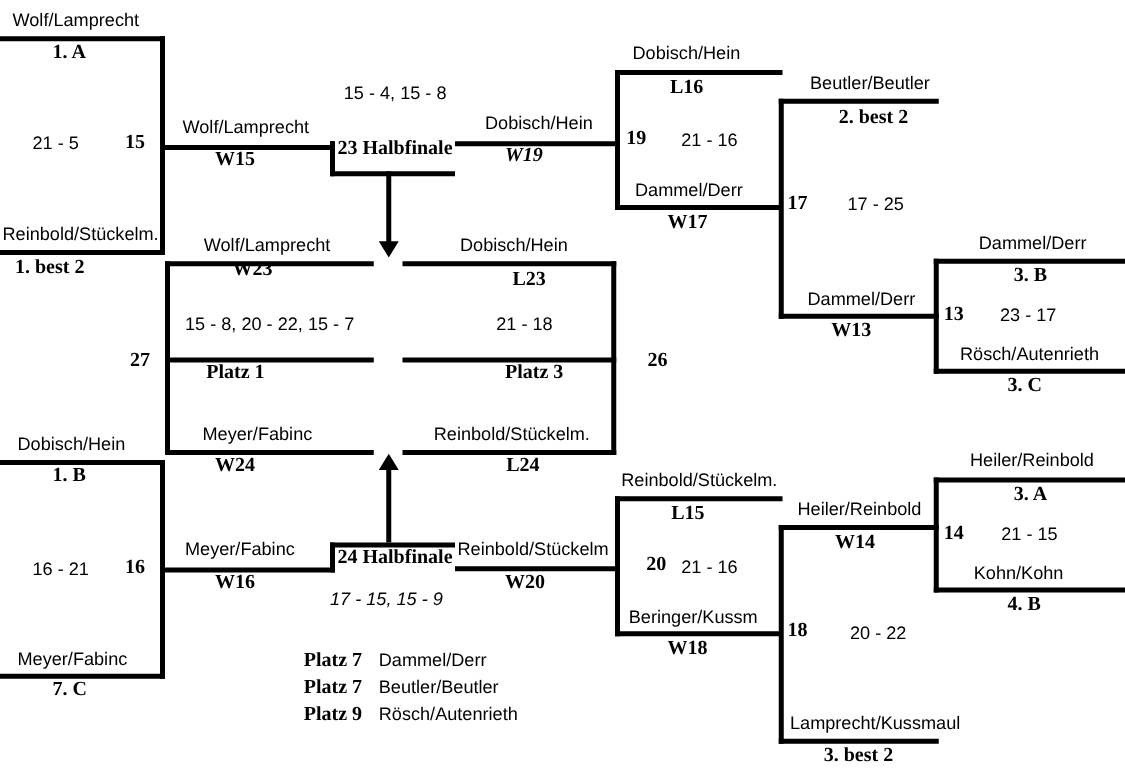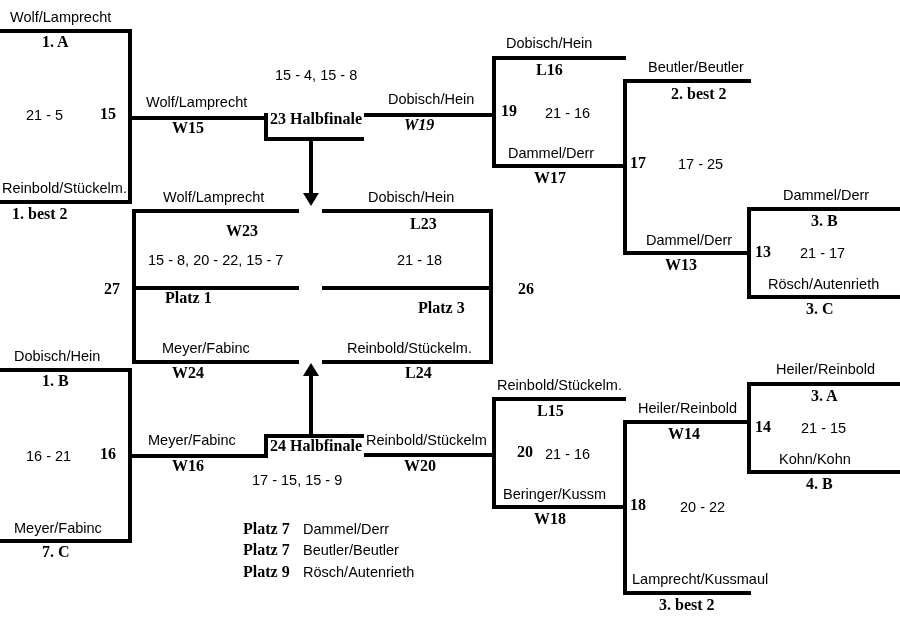--- a/index.html
+++ b/index.html
@@ -96,47 +96,47 @@
   <div class="tx" style="left:646px;top:233px;">Dammel/Derr</div>
   <div class="tx serif" style="left:665px;top:257px;">W13</div>
 
   <div class="ln vln" style="left:747px;top:207px;height:92px;"></div>
   <div class="ln hln" style="left:747px;top:207px;width:153px;"></div>
   <div class="ln hln" style="left:747px;top:295px;width:153px;"></div>
 
   <div class="tx" style="left:783px;top:188px;">Dammel/Derr</div>
   <div class="tx serif" style="left:811px;top:213px;">3. B</div>
   <div class="tx serif" style="left:755px;top:244px;">13</div>
-  <div class="tx" style="left:800px;top:246px;">21 - 17</div>
+  <div class="tx" style="left:800px;top:246px;">23 - 17</div>
   <div class="tx" style="left:768px;top:277px;">Rösch/Autenrieth</div>
   <div class="tx serif" style="left:806px;top:301px;">3. C</div>
 
   <div class="ln vln" style="left:132px;top:209px;height:155px;"></div>
   <div class="ln hln" style="left:132px;top:209px;width:167px;"></div>
   <div class="ln hln" style="left:132px;top:286px;width:167px;"></div>
   <div class="ln hln" style="left:132px;top:360px;width:167px;"></div>
 
   <div class="tx" style="left:163px;top:190px;">Wolf/Lamprecht</div>
-  <div class="tx serif" style="left:186px;top:223px;margin-left:40px;">W23</div>
+  <div class="tx serif" style="left:186px;top:208px;">W23</div>
   <div class="tx" style="left:148px;top:253px;">15 - 8, 20 - 22, 15 - 7</div>
   <div class="tx serif" style="left:104px;top:281px;">27</div>
   <div class="tx serif" style="left:165px;top:290px;">Platz 1</div>
   <div class="tx" style="left:162px;top:341px;">Meyer/Fabinc</div>
   <div class="tx serif" style="left:172px;top:365px;">W24</div>
 
   <div class="ln vln" style="left:489px;top:209px;height:155px;"></div>
   <div class="ln hln" style="left:322px;top:209px;width:171px;"></div>
   <div class="ln hln" style="left:322px;top:286px;width:171px;"></div>
   <div class="ln hln" style="left:322px;top:360px;width:171px;"></div>
 
   <div class="tx" style="left:368px;top:190px;">Dobisch/Hein</div>
   <div class="tx serif" style="left:410px;top:216px;">L23</div>
   <div class="tx" style="left:397px;top:253px;">21 - 18</div>
   <div class="tx serif" style="left:502px;top:281px;margin-left:16px;">26</div>
-  <div class="tx serif" style="left:418px;top:290px;margin-top:10px;">Platz 3</div>
+  <div class="tx serif" style="left:404px;top:290px;">Platz 3</div>
   <div class="tx" style="left:347px;top:341px;">Reinbold/Stückelm.</div>
   <div class="tx serif" style="left:405px;top:365px;">L24</div>
 
   <div class="ln hln" style="left:0px;top:368px;width:132px;"></div>
   <div class="ln hln" style="left:0px;top:539px;width:132px;"></div>
   <div class="ln vln" style="left:128px;top:368px;height:175px;"></div>
 
   <div class="tx" style="left:14px;top:349px;">Dobisch/Hein</div>
   <div class="tx serif" style="left:42px;top:373px;">1. B</div>
   <div class="tx" style="left:26px;top:449px;">16 - 21</div>
@@ -146,21 +146,21 @@
 
   <div class="ln hln" style="left:110px;top:360px;width:0px;"></div>
 
   <div class="ln hln" style="left:128px;top:454px;width:140px;"></div>
   <div class="tx" style="left:148px;top:433px;">Meyer/Fabinc</div>
   <div class="tx serif" style="left:172px;top:458px;">W16</div>
 
   <div class="ln vln" style="left:264px;top:434px;height:24px;"></div>
   <div class="ln hln" style="left:264px;top:434px;width:100px;"></div>
   <div class="tx serif" style="left:270px;top:438px;">24 Halbfinale</div>
-  <div class="tx" style="left:252px;top:473px;">17 - 15, 15 - 9</div>
+  <div class="tx" style="left:264px;top:473px;font-style:italic;">17 - 15, 15 - 9</div>
 
   <div class="ln vln" style="left:309px;top:375px;height:59px;"></div>
   <div class="arrowhead arrow-up" style="left:303px;top:363px;"></div>
 
   <div class="ln hln" style="left:364px;top:453px;width:132px;"></div>
   <div class="tx" style="left:366px;top:433px;">Reinbold/Stückelm</div>
   <div class="tx serif" style="left:404px;top:458px;">W20</div>
 
   <div class="ln vln" style="left:492px;top:397px;height:112px;"></div>
   <div class="ln hln" style="left:492px;top:397px;width:134px;"></div>

